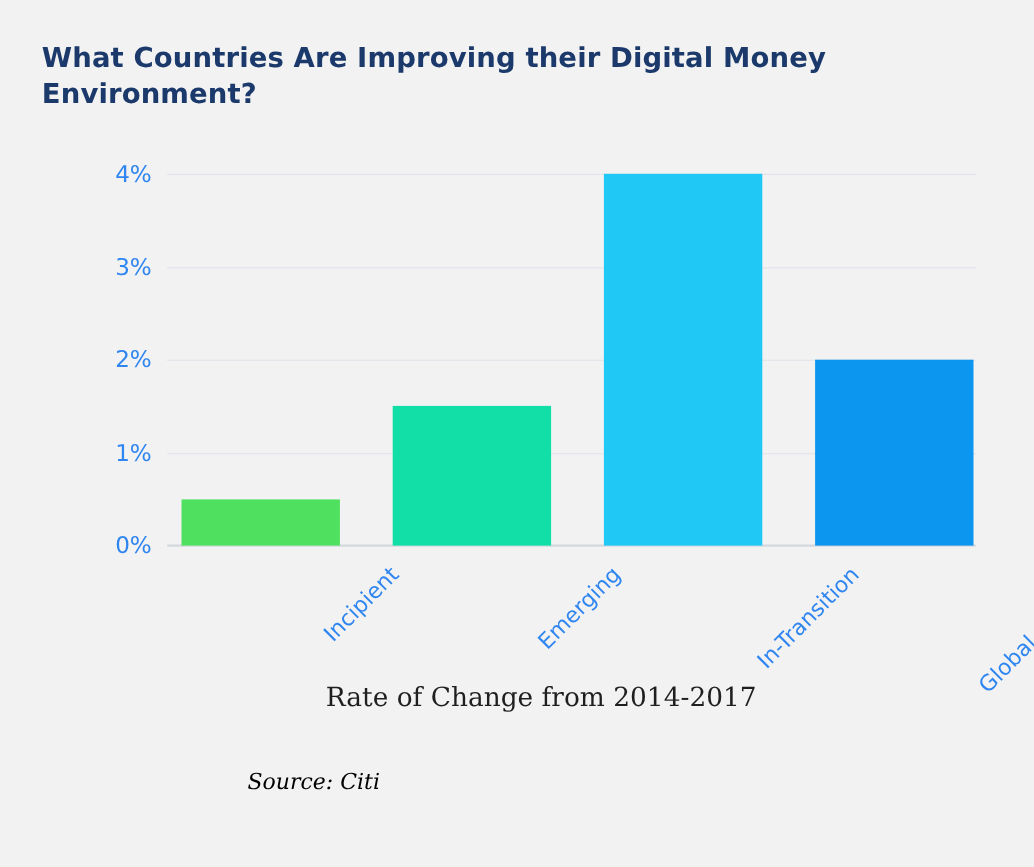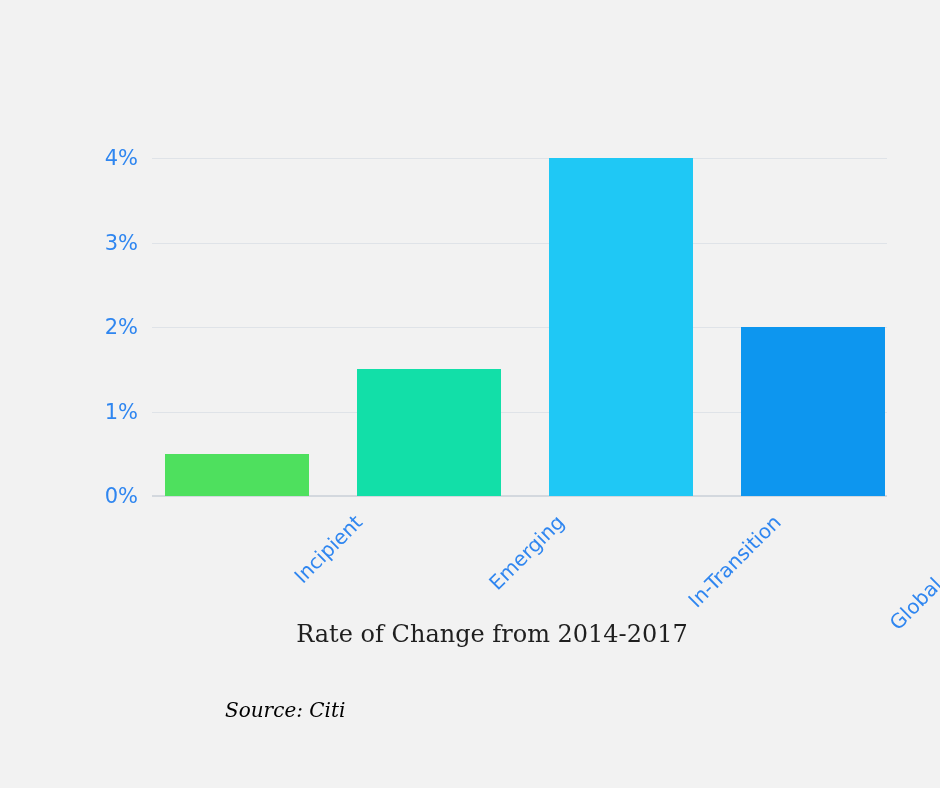--- a/index.html
+++ b/index.html
@@ -103,20 +103,21 @@
     font-style: italic;
     font-size: 20px;
     color: #000000;
   }
 </style>
 </head>
 <body>
 
 <div class="chart-card">
 
+  <div class="chart-title">What Countries Are Improving their Digital Money Environment?</div>
 
   <div class="plot">
 
     <div class="gridline" style="top:0px;"></div>
     <div class="ytick" style="top:0px;">4%</div>
 
     <div class="gridline" style="top:84.5px;"></div>
     <div class="ytick" style="top:84.5px;">3%</div>
 
     <div class="gridline" style="top:169px;"></div>

